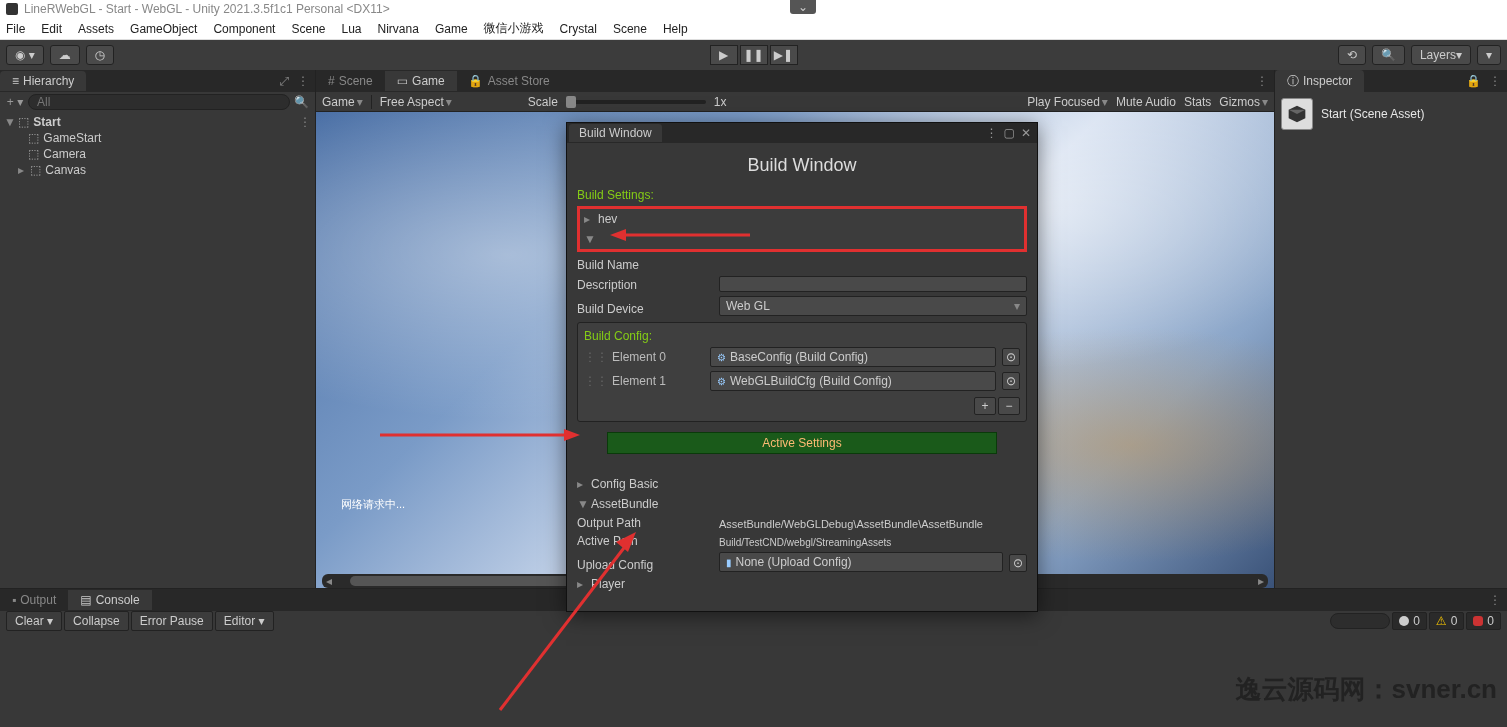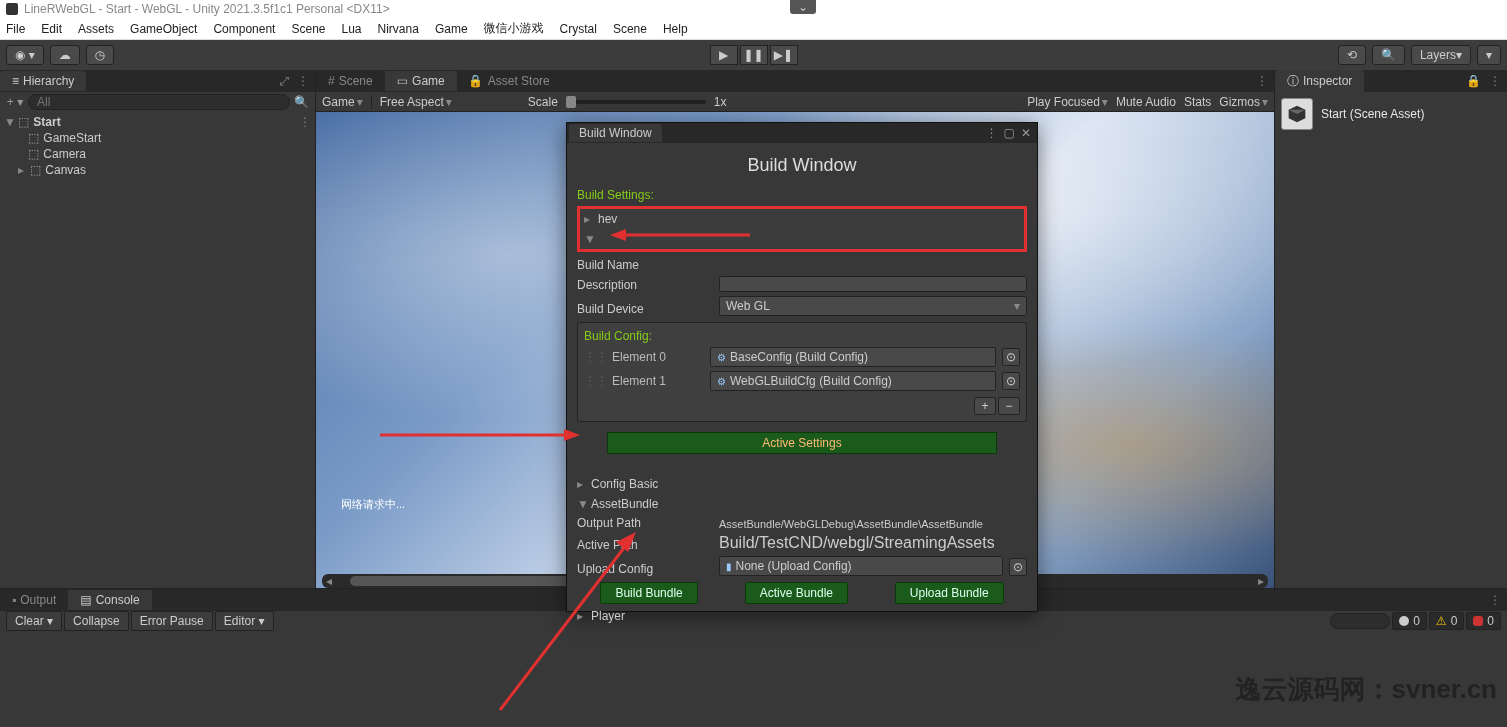--- a/index.html
+++ b/index.html
@@ -365,36 +365,31 @@
         <span class="fold-arrow">▼</span>
         <span>AssetBundle</span>
       </div>
 
     <div class="prop-row">
         <div class="prop-label">Output Path</div>
         <div class="prop-value" style="color:#ccc;font-size:11px">AssetBundle/WebGLDebug\AssetBundle\AssetBundle</div>
       </div>
     <div class="prop-row">
         <div class="prop-label">Active Path</div>
-        <div class="prop-value" style="color:#ccc;font-size:16px">Build/TestCND/webgl/StreamingAssets</div>
+        <div class="prop-value" style="color:#ccc;font-size:10px">Build/TestCND/webgl/StreamingAssets</div>
       </div>
     <div class="prop-row">
       <div class="prop-label">Upload Config</div>
       <div class="obj-field">
           <span class="obj-icon">▮</span>
           <span>None (Upload Config)</span>
         </div>
       <div class="picker">⊙</div>
     </div>
 
-    <div class="btn-row">
-      <div class="green-btn">Build Bundle</div>
-      <div class="green-btn">Active Bundle</div>
-      <div class="green-btn">Upload Bundle</div>
-    </div>
 
     <div class="sub-fold">
         <span class="fold-arrow">▸</span>
         <span>Player</span>
       </div>
   </div>
 </div>
 
 <svg class="arrow-annot arrow-svg" style="left:600px;top:225px;position:absolute" width="160" height="20">
   <line x1="150" y1="10" x2="20" y2="10" stroke="#e03030" stroke-width="3"></line>

